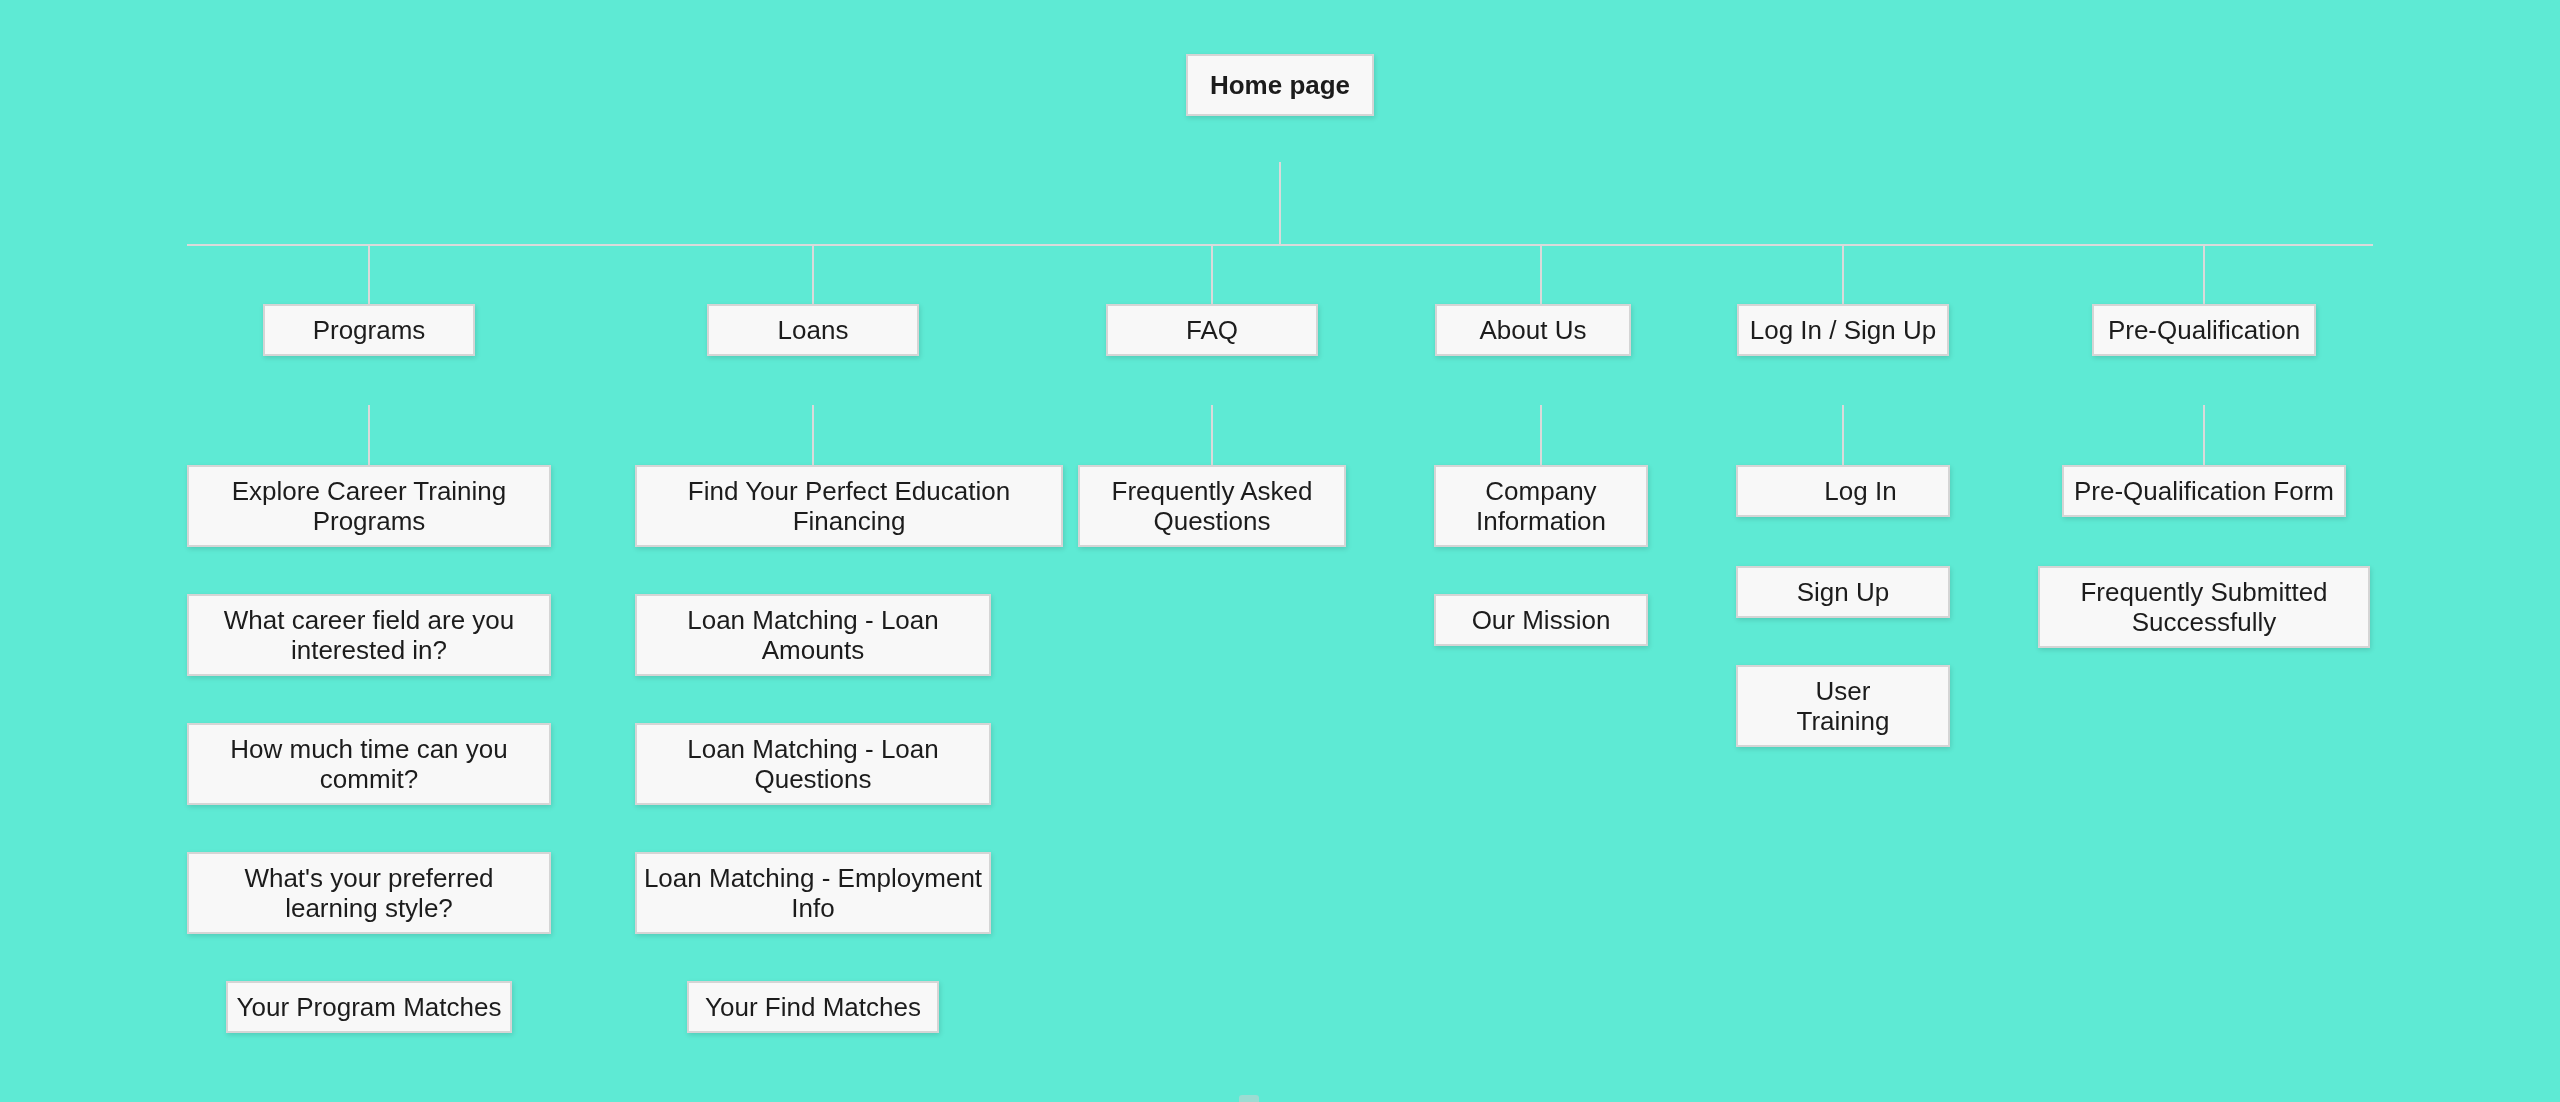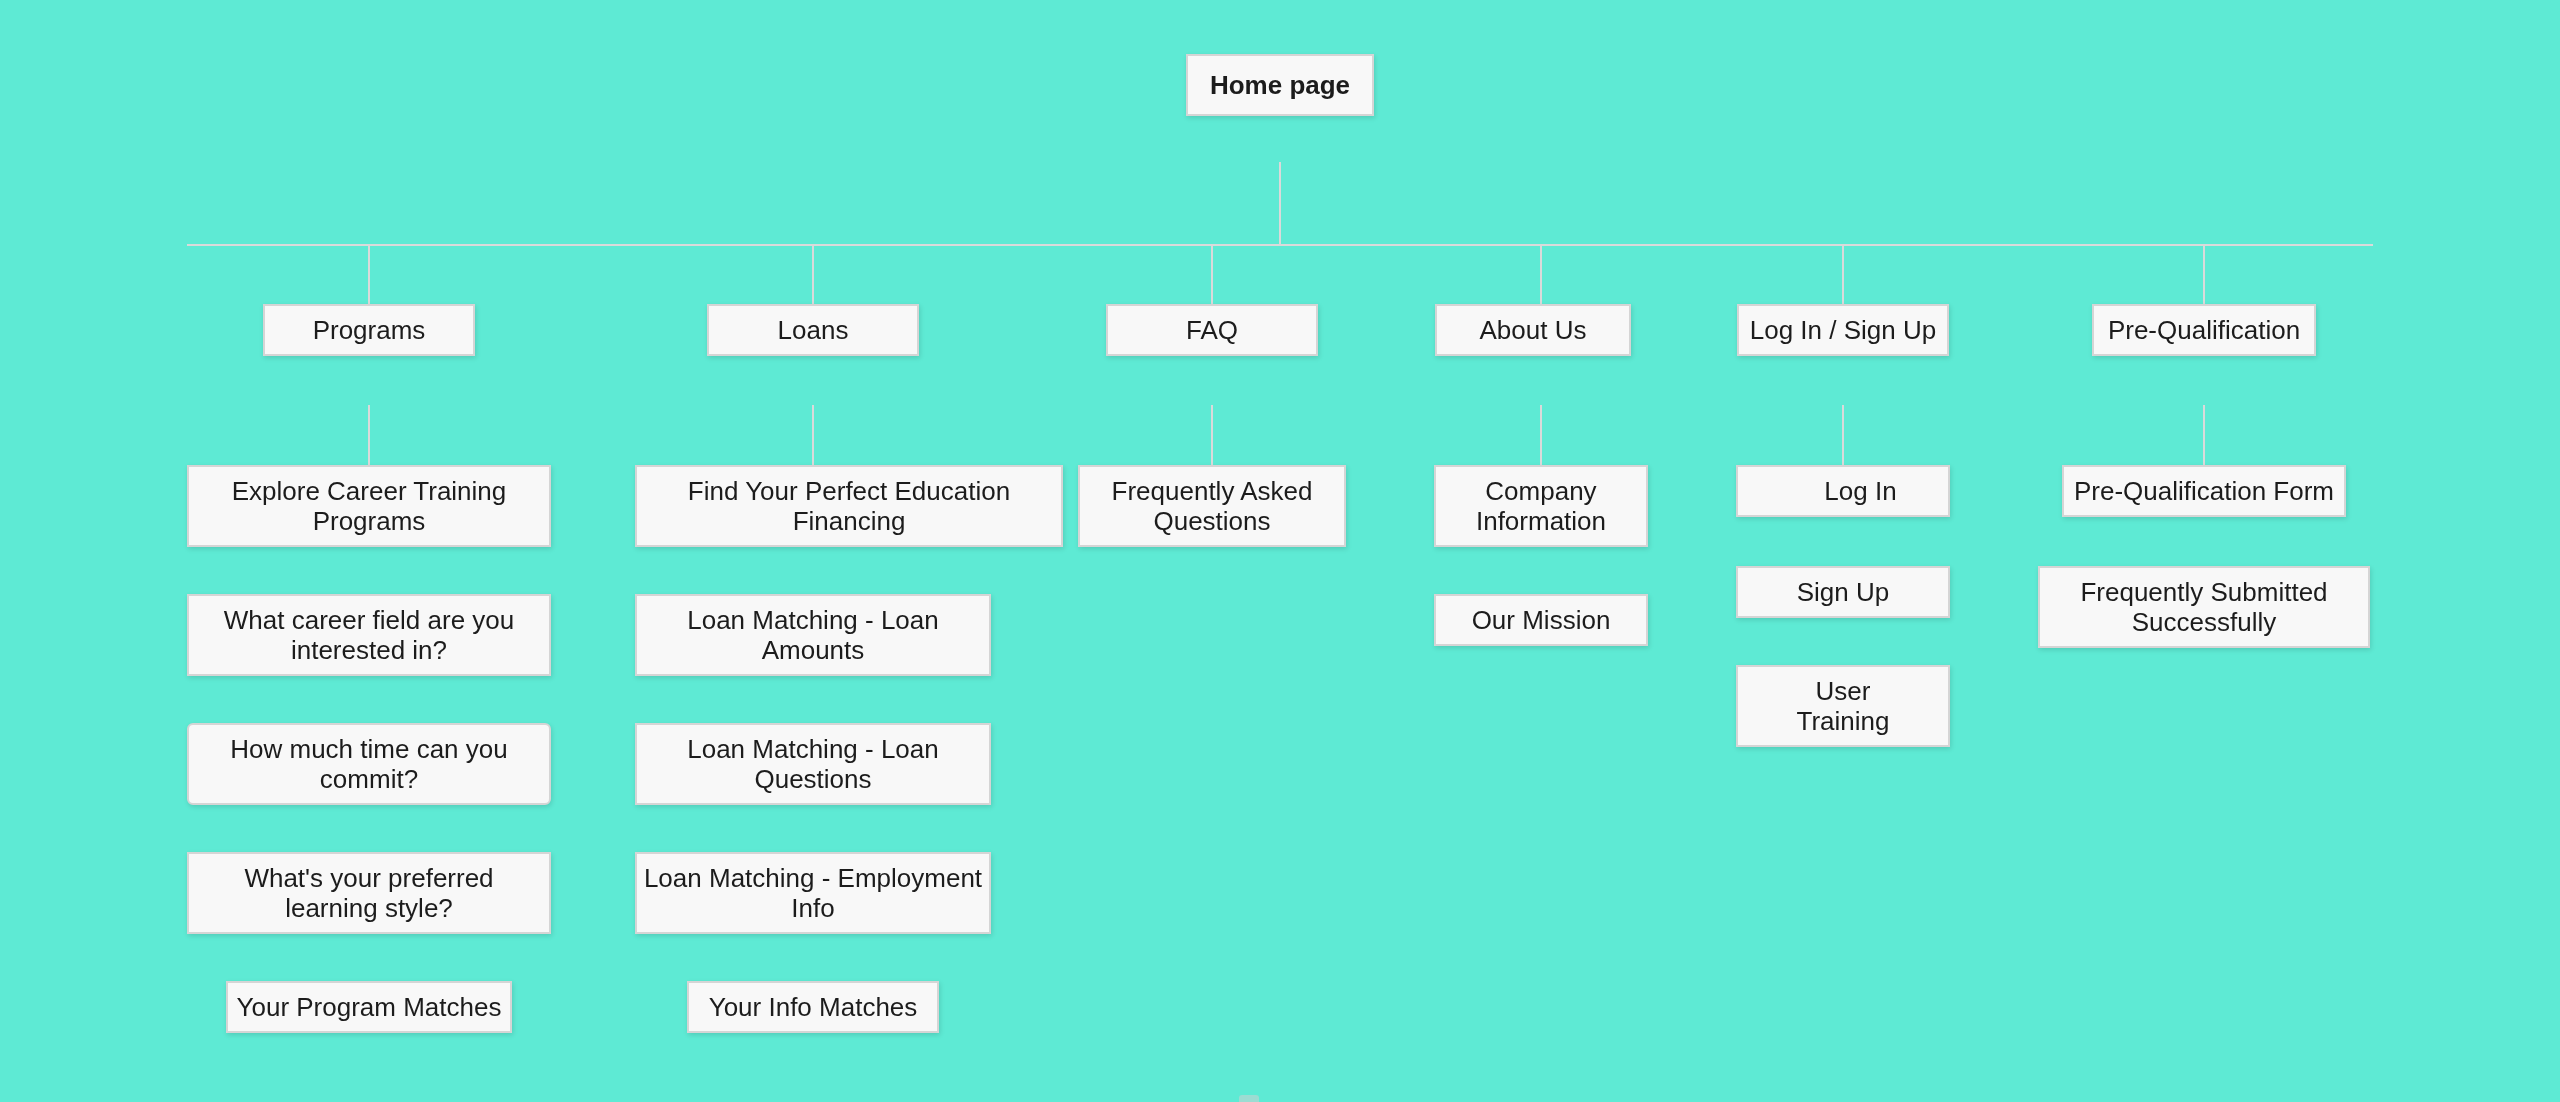--- a/index.html
+++ b/index.html
@@ -33,21 +33,21 @@
   }
   .n-home { left: 1186px; top: 54px;  width: 188px; font-weight: 700; padding: 14px 10px; }
   .n-b1   { left: 263px;  top: 304px; width: 212px; }
   .n-b2   { left: 707px;  top: 304px; width: 212px; }
   .n-b3   { left: 1106px; top: 304px; width: 212px; }
   .n-b4   { left: 1435px; top: 304px; width: 196px; }
   .n-b5   { left: 1737px; top: 304px; width: 212px; }
   .n-b6   { left: 2092px; top: 304px; width: 224px; }
   .n-c1a  { left: 187px;  top: 465px; width: 364px; }
   .n-c1b  { left: 187px;  top: 594px; width: 364px; }
-  .n-c1c  { left: 187px;  top: 723px; width: 364px; border-radius: 6px; }
+  .n-c1c  { left: 187px;  top: 723px; width: 364px; }
   .n-c1d  { left: 187px;  top: 852px; width: 364px; }
   .n-c1e  { left: 226px;  top: 981px; width: 286px; }
   .n-c2a  { left: 635px;  top: 465px; width: 428px; }
   .n-c2b  { left: 635px;  top: 594px; width: 356px; }
   .n-c2c  { left: 635px;  top: 723px; width: 356px; }
   .n-c2d  { left: 635px;  top: 852px; width: 356px; }
   .n-c2e  { left: 687px;  top: 981px; width: 252px; }
   .n-c3a  { left: 1078px; top: 465px; width: 268px; }
   .n-c4a  { left: 1434px; top: 465px; width: 214px; }
   .n-c4b  { left: 1434px; top: 594px; width: 214px; }
@@ -120,21 +120,21 @@
   <div class="node n-c1e">Your Program Matches</div>
 
   <div class="node n-c2a">Find Your Perfect Education
 Financing</div>
   <div class="node n-c2b">Loan Matching - Loan
 Amounts</div>
   <div class="node n-c2c">Loan Matching - Loan
 Questions</div>
   <div class="node n-c2d">Loan Matching - Employment
 Info</div>
-  <div class="node n-c2e">Your Info Matches</div>
+  <div class="node n-c2e">Your Find Matches</div>
 
   <div class="node n-c3a">Frequently Asked
 Questions</div>
 
   <div class="node n-c4a">Company
 Information</div>
   <div class="node n-c4b">Our Mission</div>
 
   <div class="node n-c5a">Log In</div>
   <div class="node n-c5b">Sign Up</div>

